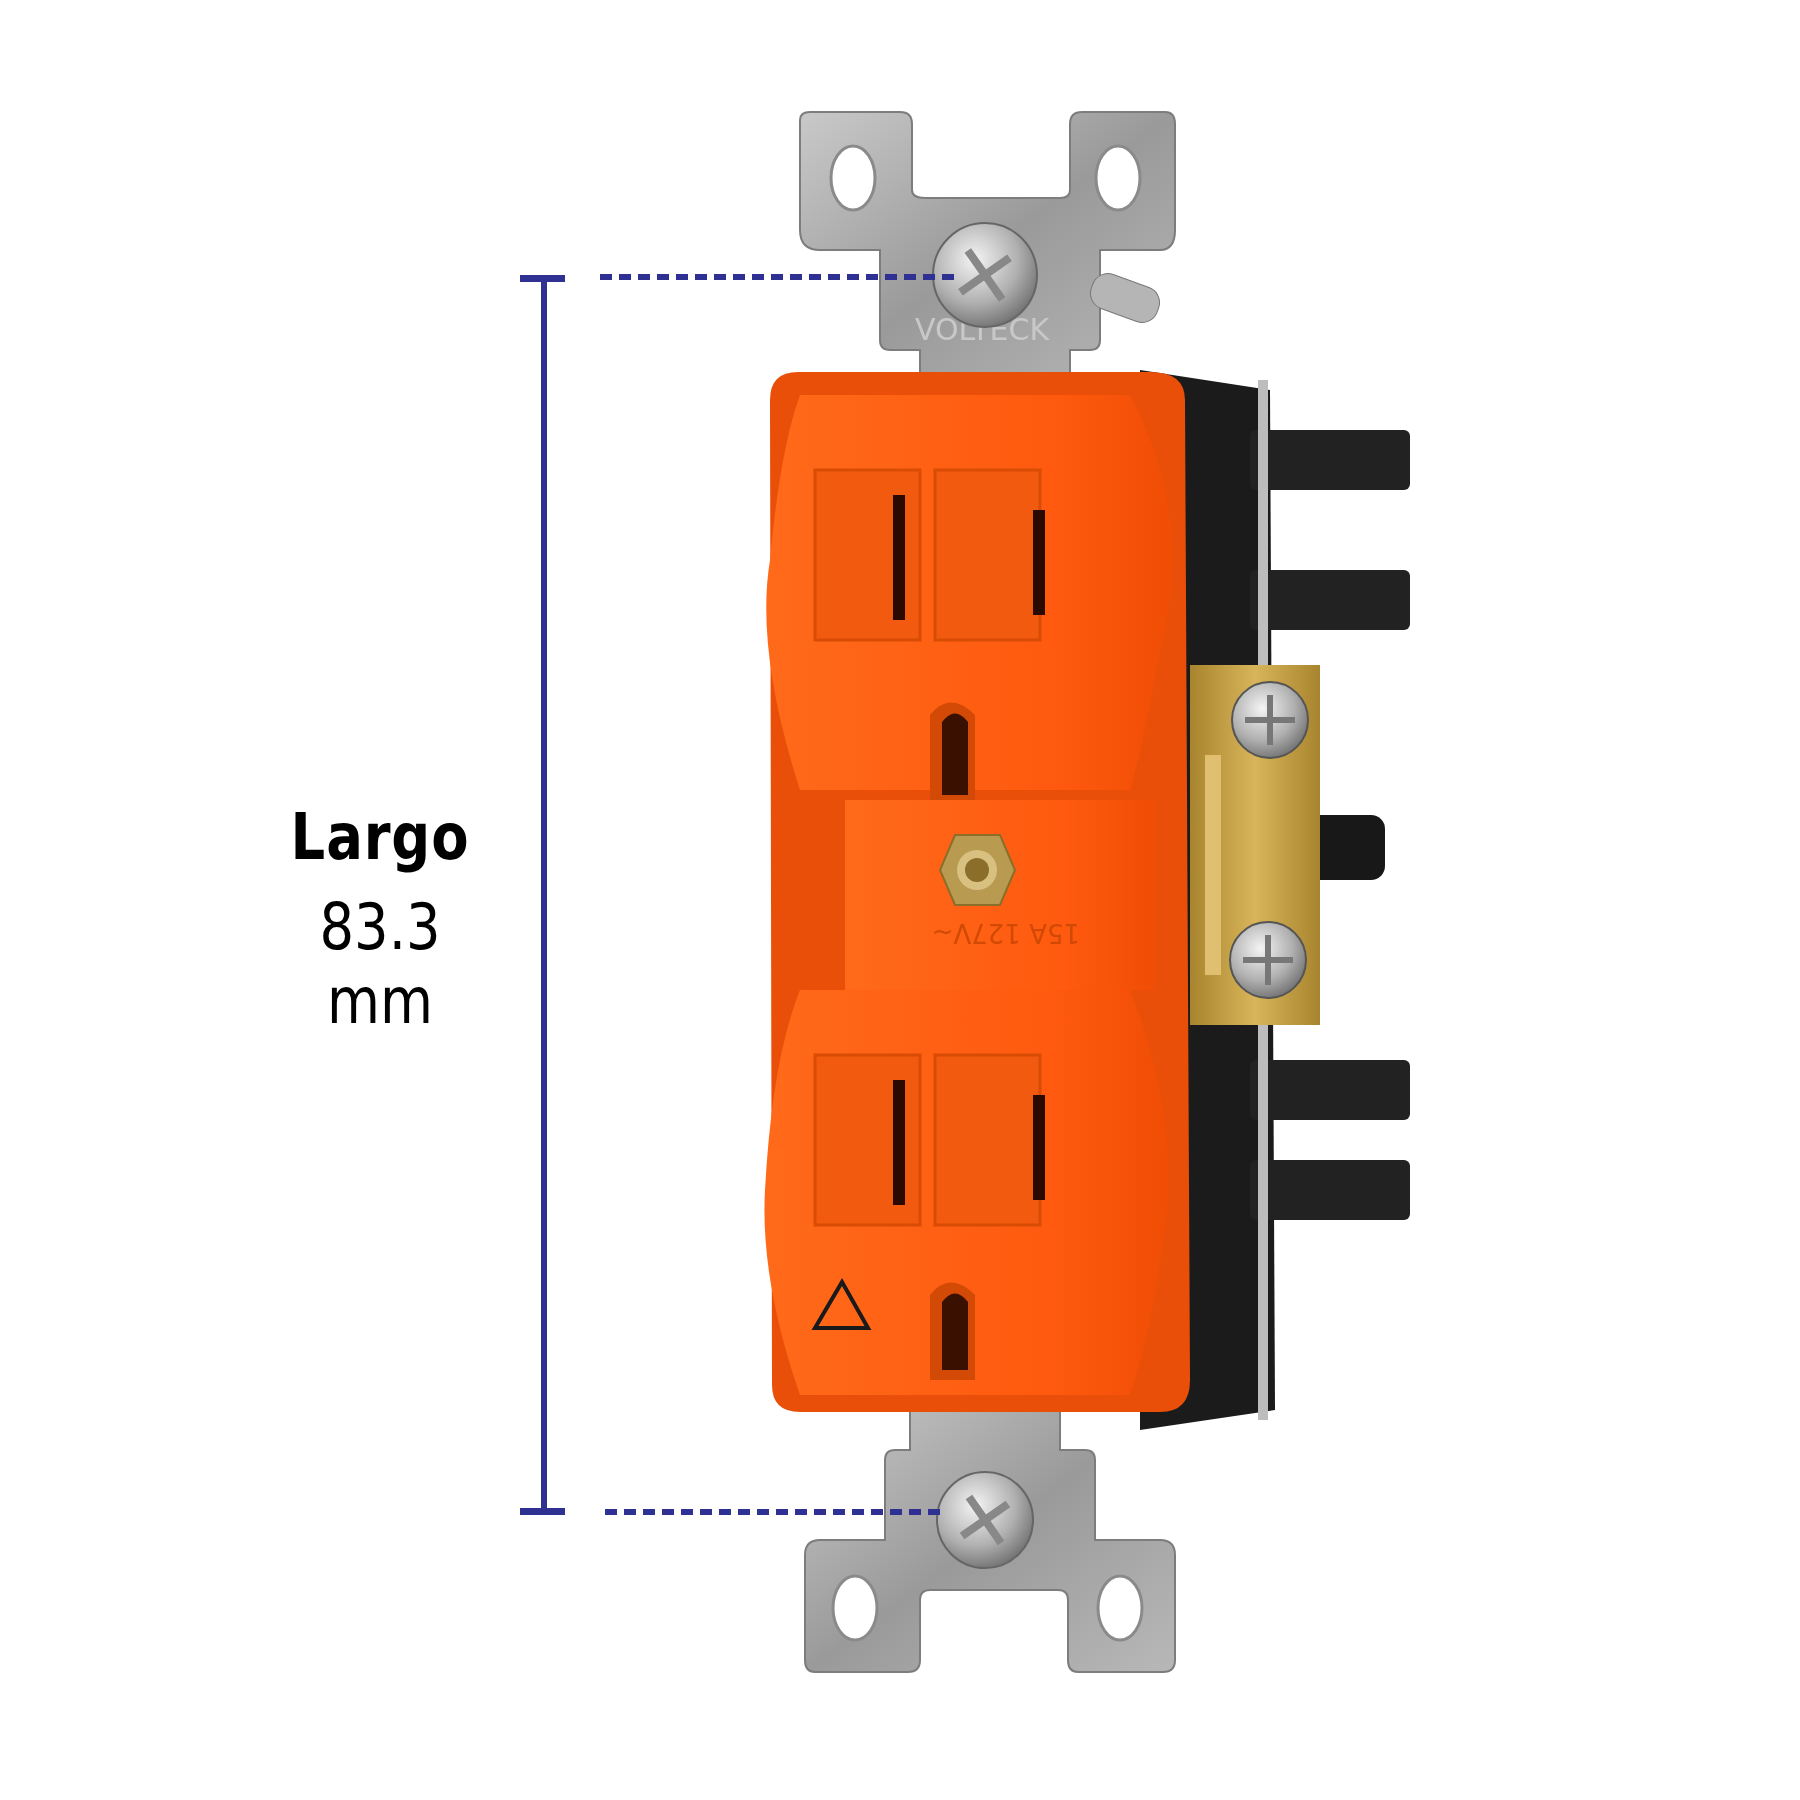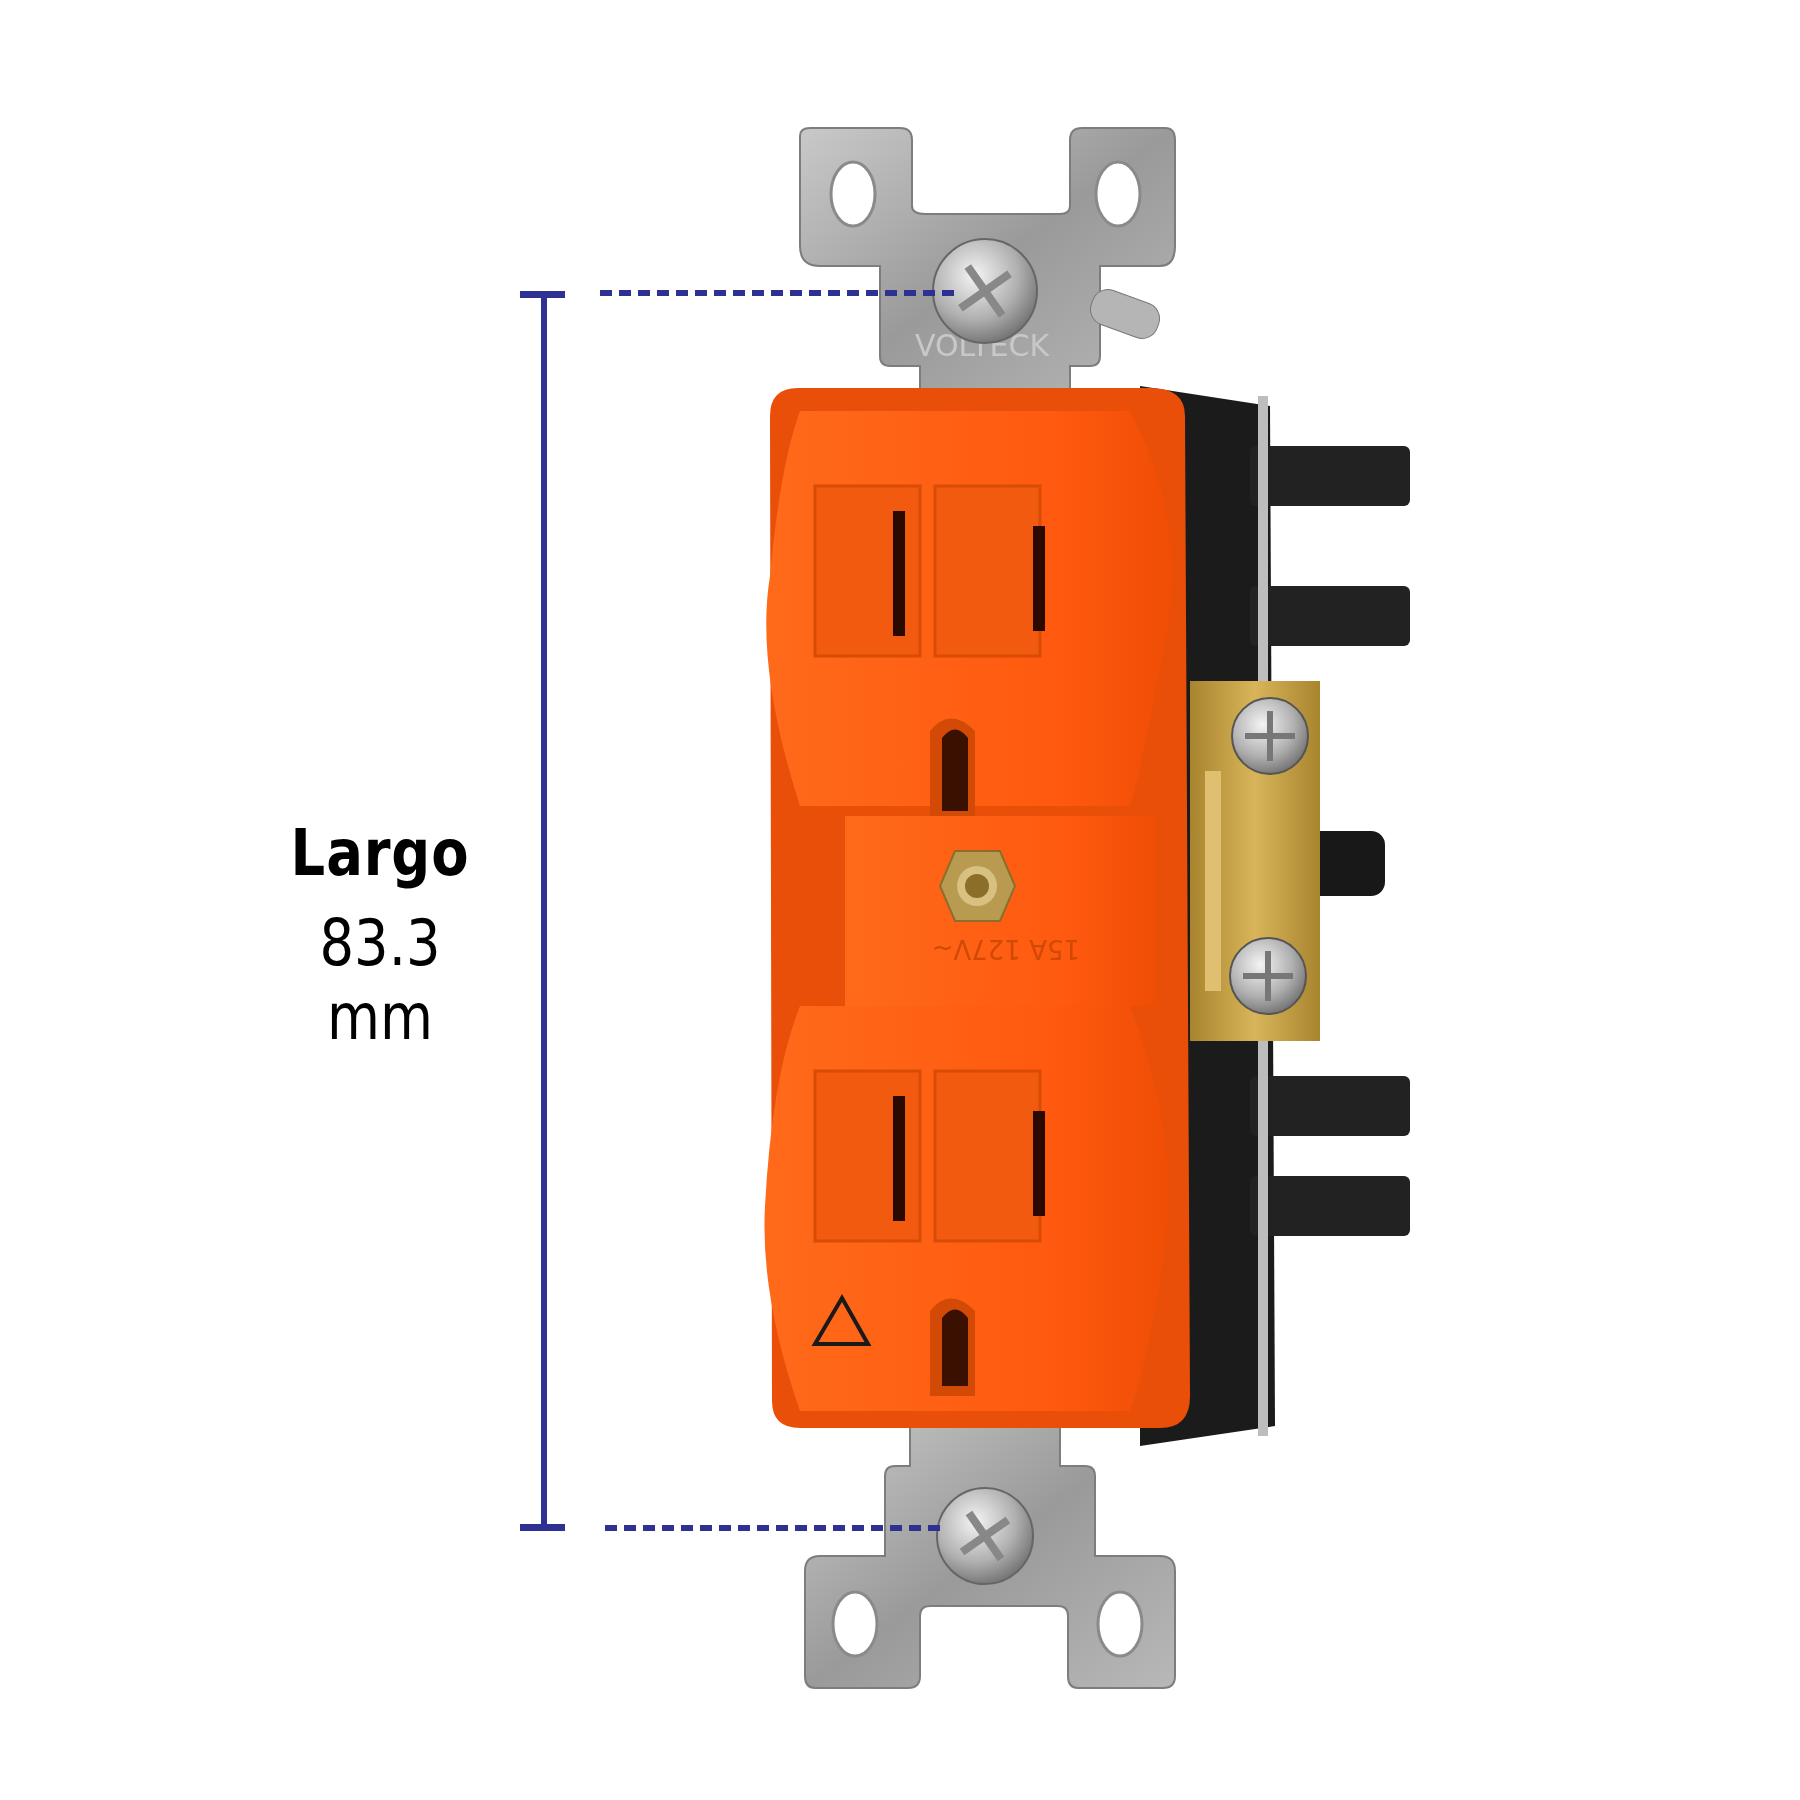--- a/index.html
+++ b/index.html
@@ -1,17 +1,17 @@
 <!DOCTYPE html>
 <html><head>
 <meta charset="utf-8">
 <style>
   html, body { margin:0; padding:0; background:#ffffff; }
   body { width:1800px; height:1800px; position:relative; overflow:hidden; font-family:"DejaVu Sans", sans-serif; }
-  .stage { position:absolute; left:0; top:16px; width:1800px; height:1350px; }
+  .stage { position:absolute; left:0; top:0; width:1800px; height:1350px; }
   .dim-label { position:absolute; left:240px; width:280px; text-align:center; color:#000; }
   .dim-title { top:800px; font-size:64px; font-weight:bold; letter-spacing:1px; transform:scaleX(0.85); transform-origin:center; }
   .dim-value { top:890px; font-size:64px; transform:scaleX(0.85); transform-origin:center; }
   svg { position:absolute; left:0; top:0; }
 </style>
 </head>
 <body>
 
 <div class="stage">
 

